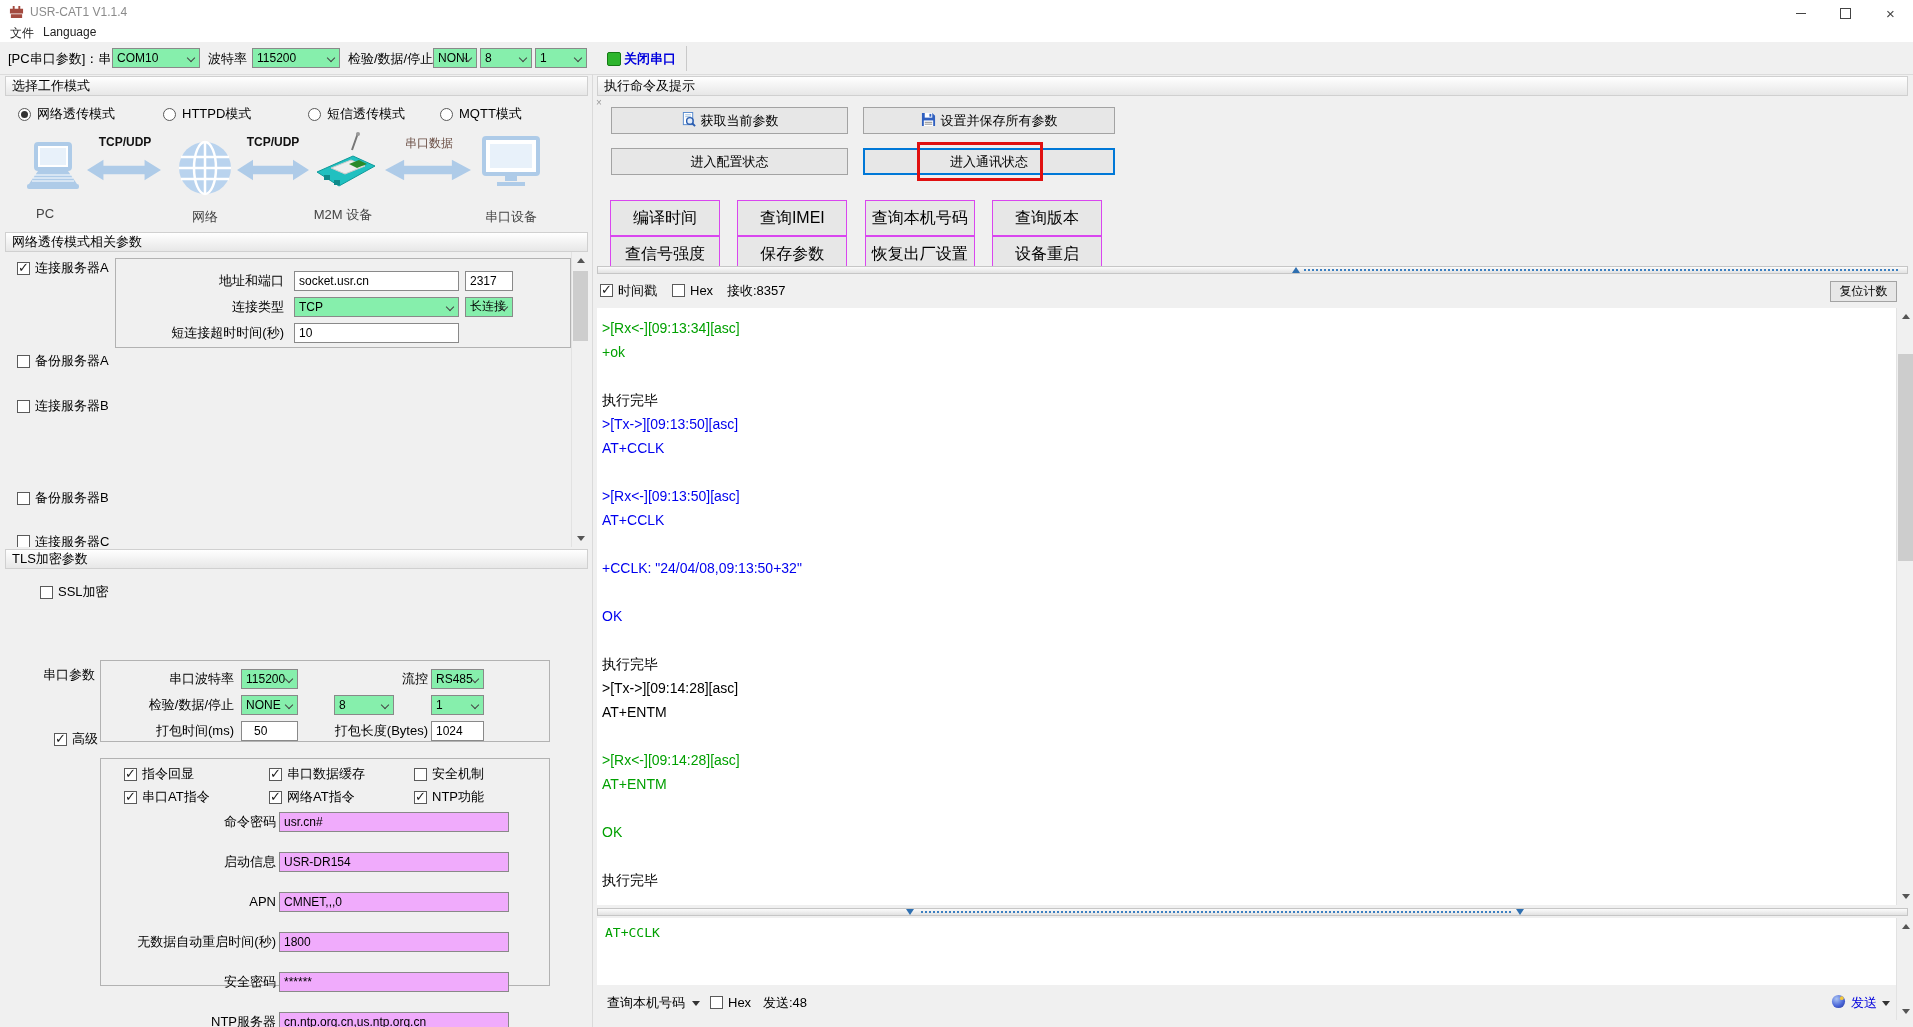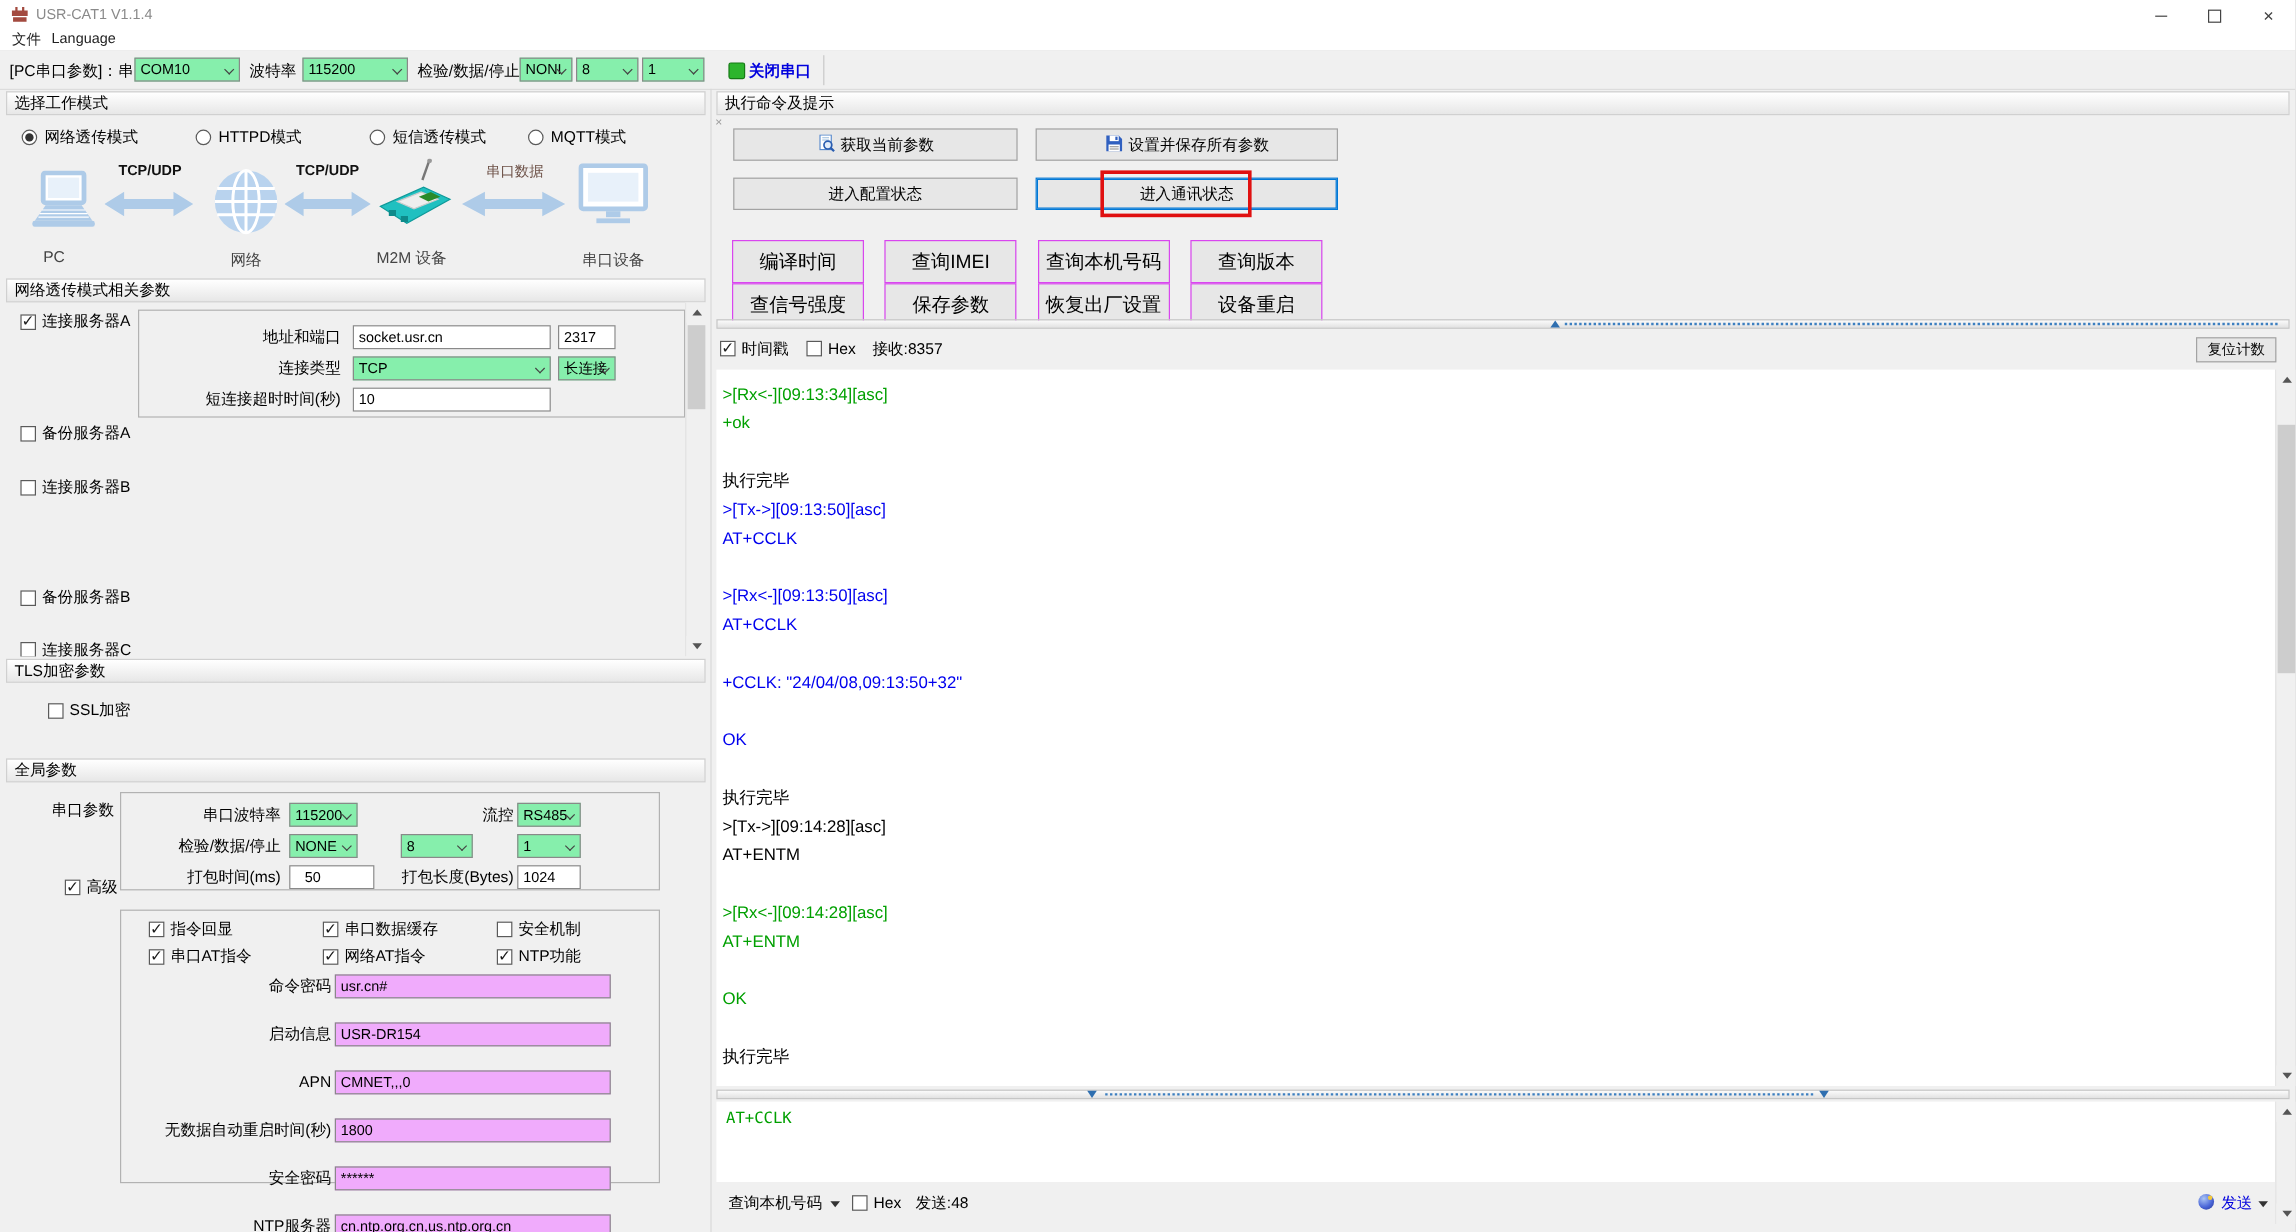--- a/index.html
+++ b/index.html
@@ -199,21 +199,21 @@
 
   <div class="abs" style="left:5px;top:252px;width:583px;height:295px;overflow:hidden;">
     <span class="cb on" style="left:12px;top:10px;"></span>
     <span class="lbl" style="left:30px;top:8px;">连接服务器A</span>
     <div class="groupbox" style="left:110px;top:6px;width:456px;height:90px;">
       <span class="rlabel" style="left:0;top:12px;width:168px;">地址和端口</span>
       <div class="input" style="left:178px;top:12px;width:165px;">socket.usr.cn</div>
       <div class="input" style="left:349px;top:12px;width:48px;">2317</div>
       <span class="rlabel" style="left:0;top:38px;width:168px;">连接类型</span>
       <div class="combo" style="left:178px;top:38px;width:165px;"><span>TCP</span><span class="chev"></span></div>
-      <div class="combo" style="left:349px;top:38px;width:48px;"><span>长连接</span><span class="chev"></span></div>
+      <div class="combo" style="left:349px;top:38px;width:48px;font-family:Liberation Mono, monospace;"><span>长连接</span><span class="chev"></span></div>
       <span class="rlabel" style="left:0;top:64px;width:168px;">短连接超时时间(秒)</span>
       <div class="input" style="left:178px;top:64px;width:165px;">10</div>
     </div>
     <span class="cb" style="left:12px;top:103px;"></span>
     <span class="lbl" style="left:30px;top:101px;">备份服务器A</span>
     <span class="cb" style="left:12px;top:148px;"></span>
     <span class="lbl" style="left:30px;top:146px;">连接服务器B</span>
     <span class="cb" style="left:12px;top:240px;"></span>
     <span class="lbl" style="left:30px;top:238px;">备份服务器B</span>
     <span class="cb" style="left:12px;top:283px;"></span>
@@ -227,34 +227,33 @@
       <div class="sbbtn" style="top:278px;">
           <span class="tri-down"></span>
         </div>
     </div>
   </div>
 
   <div class="hdrbar" style="left:5px;top:549px;width:583px;">TLS加密参数</div>
   <span class="cb" style="left:40px;top:586px;"></span>
   <span class="lbl" style="left:58px;top:584px;">SSL加密</span>
 
-  <div class="hdrbar" style="left:5px;top:632px;width:583px;">全局参数</div>
   <span class="lbl" style="left:43px;top:667px;">串口参数</span>
 
   <div class="groupbox" style="left:100px;top:660px;width:450px;height:82px;">
     <span class="rlabel" style="left:0;top:8px;width:133px;">串口波特率</span>
     <div class="combo" style="left:140px;top:8px;width:57px;"><span>115200</span><span class="chev"></span></div>
     <span class="rlabel" style="left:227px;top:8px;width:100px;">流控</span>
     <div class="combo" style="left:330px;top:8px;width:53px;"><span>RS485</span><span class="chev"></span></div>
     <span class="rlabel" style="left:0;top:34px;width:133px;">检验/数据/停止</span>
     <div class="combo" style="left:140px;top:34px;width:57px;"><span>NONE</span><span class="chev"></span></div>
     <div class="combo" style="left:233px;top:34px;width:60px;"><span>8</span><span class="chev"></span></div>
     <div class="combo" style="left:330px;top:34px;width:53px;"><span>1</span><span class="chev"></span></div>
     <span class="rlabel" style="left:0;top:60px;width:133px;">打包时间(ms)</span>
-    <div class="input" style="left:140px;top:60px;width:71px;padding-left:12px;">50</div>
+    <div class="input" style="left:140px;top:60px;width:57px;padding-left:12px;">50</div>
     <span class="rlabel" style="left:180px;top:60px;width:147px;">打包长度(Bytes)</span>
     <div class="input" style="left:330px;top:60px;width:53px;">1024</div>
   </div>
 
   <span class="cb on" style="left:54px;top:733px;"></span>
   <span class="lbl" style="left:72px;top:731px;">高级</span>
 
   <div class="groupbox" style="left:100px;top:758px;width:450px;height:228px;">
     <span class="cb on" style="left:23px;top:9px;"></span>
     <span class="lbl" style="left:41px;top:7px;">指令回显</span>

